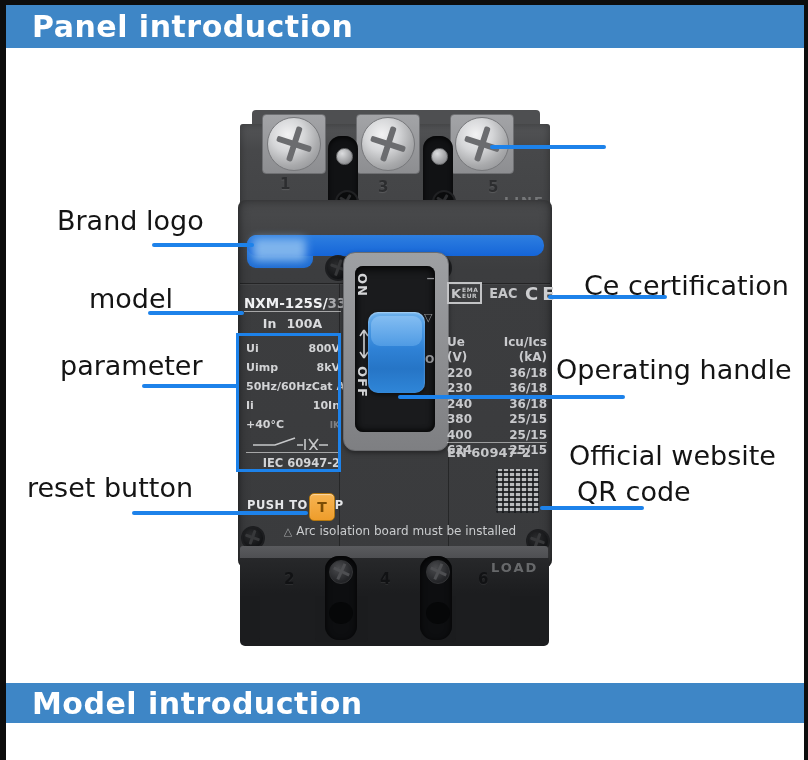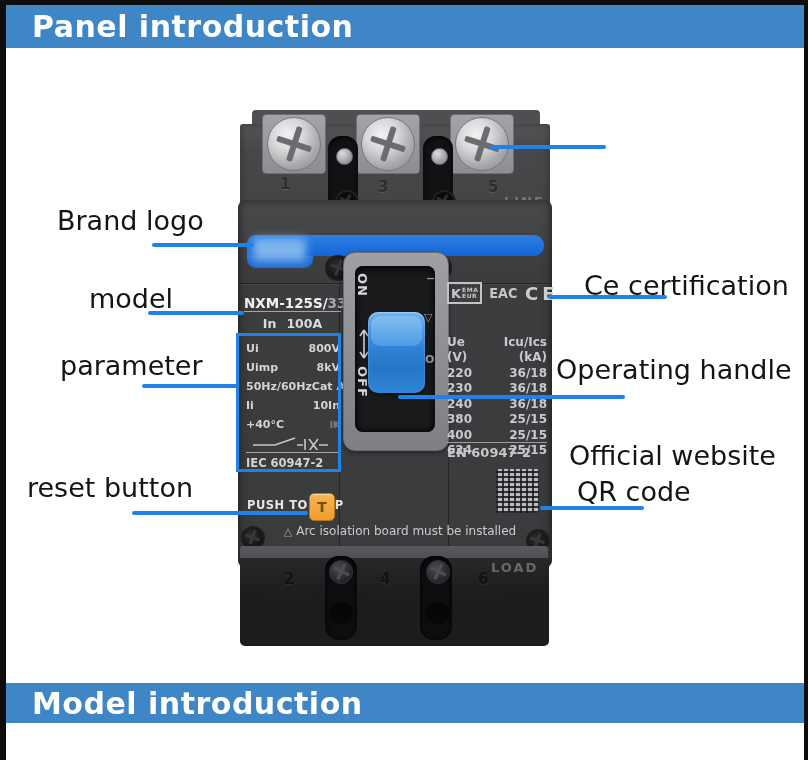--- a/index.html
+++ b/index.html
@@ -46,21 +46,21 @@
   .vtext{position:absolute;writing-mode:vertical-rl;text-orientation:mixed;font-size:13px;font-weight:bold;color:#d4d5d7;letter-spacing:1px;}
   .possym{position:absolute;font-size:11px;color:#939497;font-weight:bold;}
   
   .modelrow{position:absolute;left:6px;top:186px;font-size:13.5px;white-space:nowrap;}
   .modelrow .mb{font-weight:bold;color:#f0f1f3;}
   .modelrow .ms{color:#a7a8ab;font-weight:bold;}
   .modelrow .mk{color:#a7a8ab;font-size:9px;vertical-align:super;}
   .model-underline{position:absolute;left:6px;top:203px;width:97px;height:1px;background:rgba(255,255,255,.55);}
   .rating{position:absolute;left:6px;top:208px;width:97px;text-align:center;font-size:12.5px;font-weight:bold;color:#dadbdd;}
   .rating span{margin:0 5px;}
-  .params{position:absolute;left:8px;top:231px;width:94px;}
+  .params{position:absolute;left:8px;top:231px;width:94px;text-align:right;}
   .prow{display:flex;justify-content:space-between;height:19px;align-items:center;font-size:11px;font-weight:bold;color:#d2d3d5;white-space:nowrap;}
   .prow .faint{font-size:9px;opacity:.45;}
   .psym{height:16px;display:flex;justify-content:center;}
   .phr{border-top:1px solid rgba(255,255,255,.55);margin-top:2px;}
   .iec{font-size:11.5px;font-weight:bold;color:#d2d3d5;padding-top:3px;white-space:nowrap;}
   
   .certs{position:absolute;left:209px;top:172px;width:102px;height:26px;display:flex;align-items:center;gap:6px;color:#c5c6c8;}
   .kema{display:flex;align-items:center;border:2px solid #c2c3c5;height:18px;padding:0 2px;gap:1px;}
   .kema .k{font-size:13px;font-weight:bold;line-height:13px;}
   .kema .col{display:flex;flex-direction:column;font-size:6px;font-weight:bold;line-height:6.5px;letter-spacing:.5px;}

